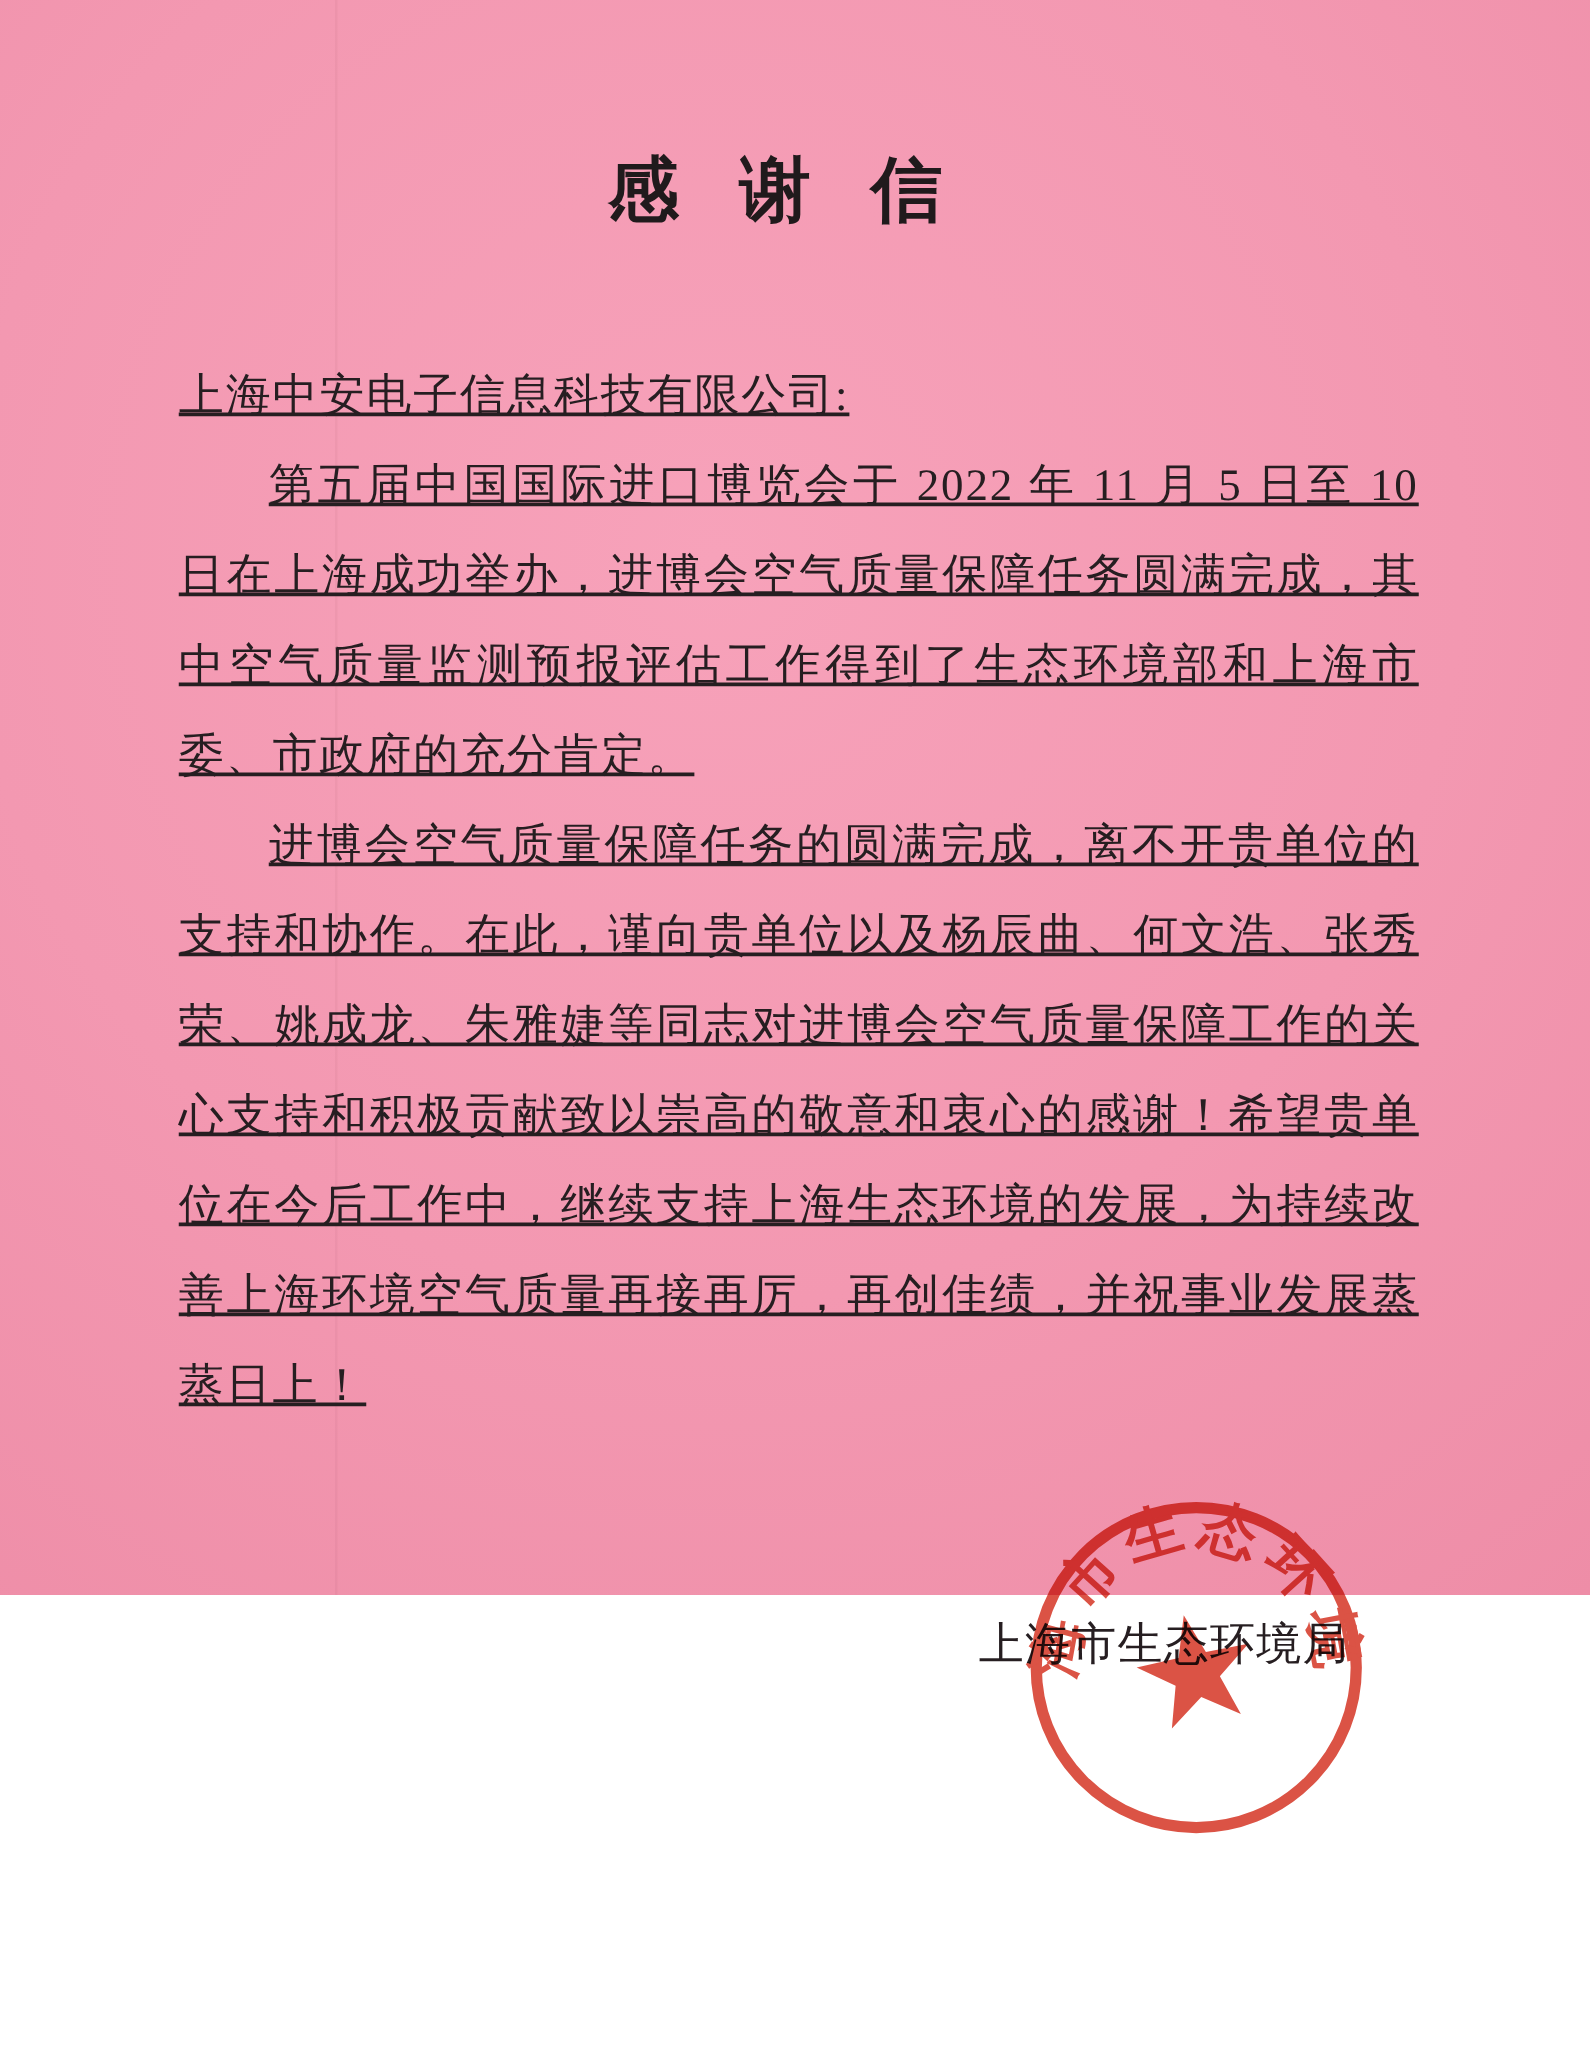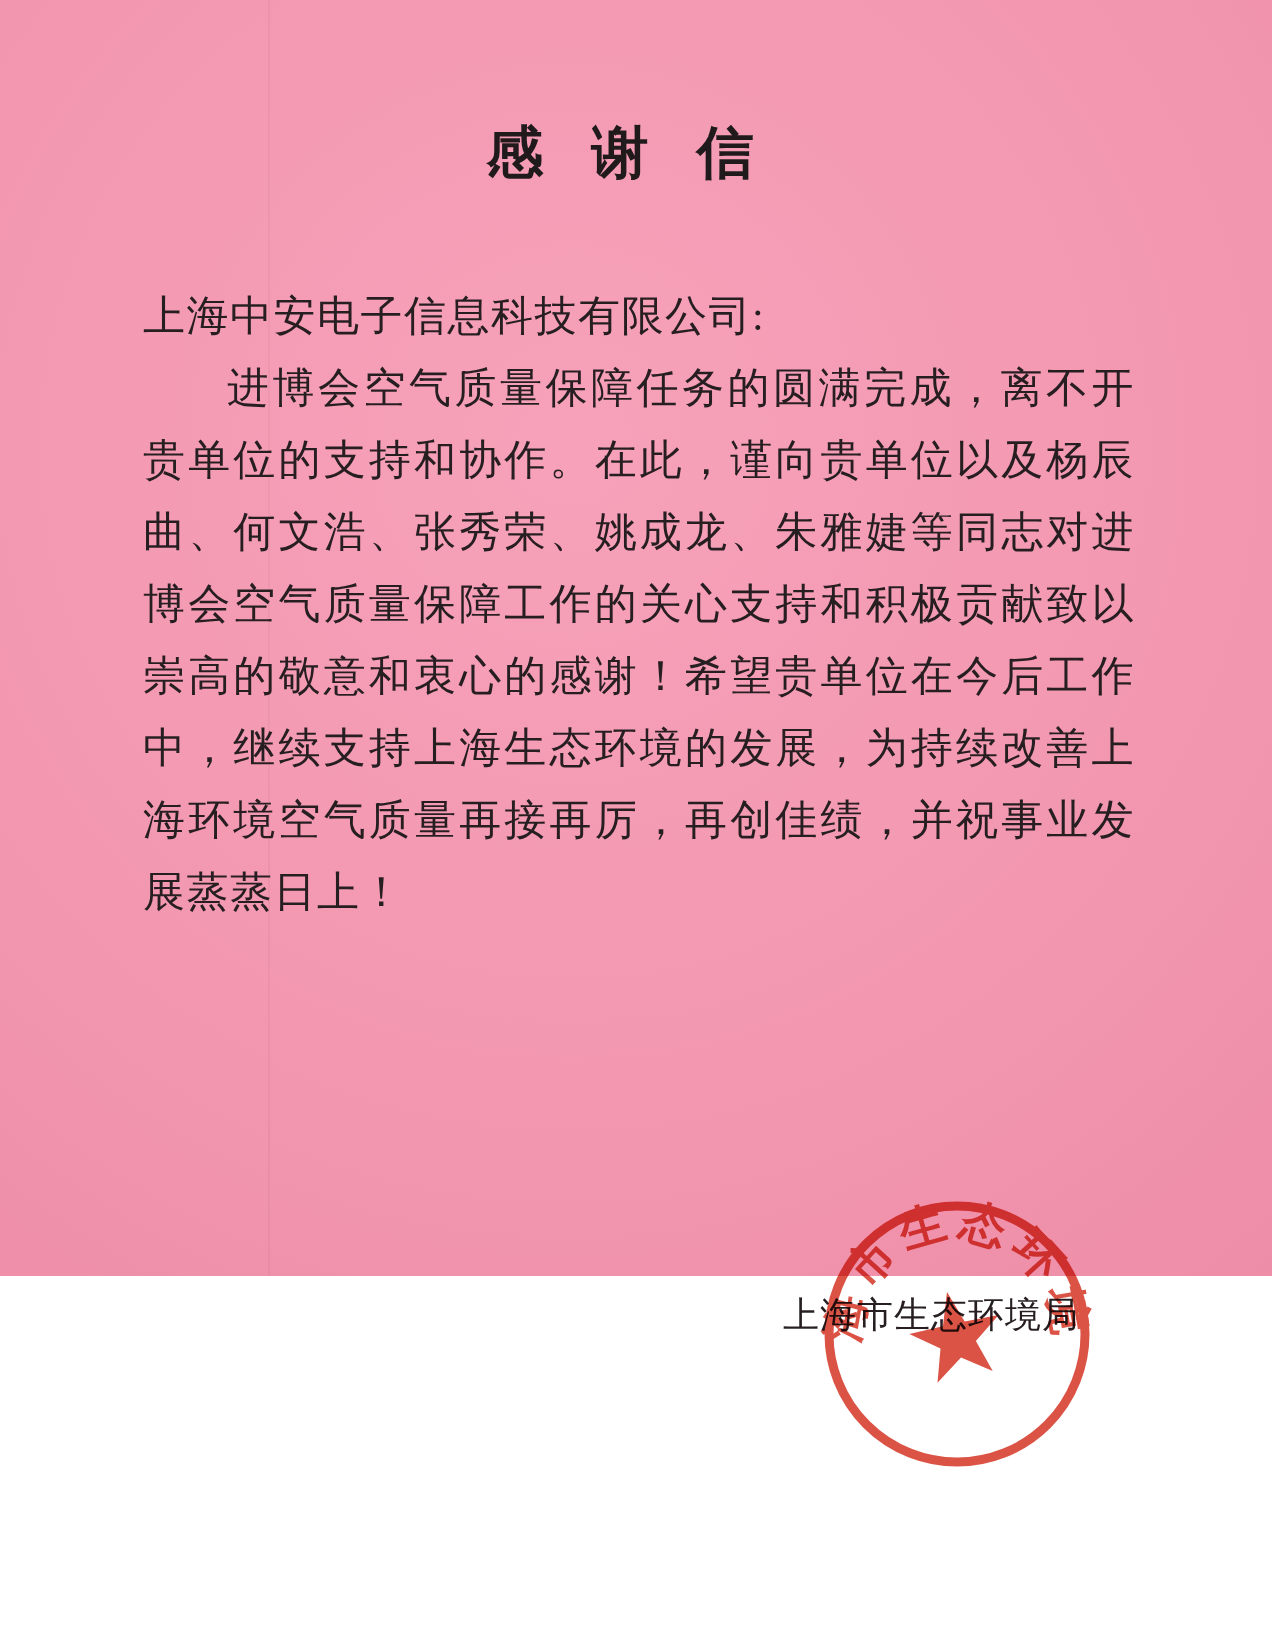--- a/index.html
+++ b/index.html
@@ -25,24 +25,25 @@
     transform: translateX(-16px);
     font-size: 57px;
     line-height: 70px;
     font-weight: bold;
     word-spacing: 34px;
     color: #201a1c;
   }
   .letter-body {
     position: absolute;
     left: 143px; right: 137px; top: 280px;
-    font-size: 42px;
+    font-size: 36px;
     line-height: 72px;
     letter-spacing: 1.5px;
     text-align: justify;
+    text-decoration: underline;
   }
   .letter-body p { margin: 0; }
   .para { text-indent: 2em; }
   .signature {
     position: absolute;
     left: 783px; top: 1290px;
     font-size: 36px;
     line-height: 50px;
     letter-spacing: 1px;
     z-index: 1;
@@ -70,20 +71,21 @@
 
 <div class="page">
 
   <div class="fold-line"></div>
 
   <div class="title">感 谢 信</div>
 
   <div class="letter-body">
     <p class="salutation">上海中安电子信息科技有限公司:</p>
     <div>
+        <p class="para">第五届中国国际进口博览会于 2022 年 11 月 5 日至 10 日在上海成功举办，进博会空气质量保障任务圆满完成，其中空气质量监测预报评估工作得到了生态环境部和上海市委、市政府的充分肯定。</p>
         <p class="para">进博会空气质量保障任务的圆满完成，离不开贵单位的支持和协作。在此，谨向贵单位以及杨辰曲、何文浩、张秀荣、姚成龙、朱雅婕等同志对进博会空气质量保障工作的关心支持和积极贡献致以崇高的敬意和衷心的感谢！希望贵单位在今后工作中，继续支持上海生态环境的发展，为持续改善上海环境空气质量再接再厉，再创佳绩，并祝事业发展蒸蒸日上！</p>
       </div>
   </div>
 
   <div class="signature">上海市生态环境局</div>
 
 
   <div class="seal">
     <svg viewBox="0 0 300 300" xmlns="http://www.w3.org/2000/svg">
       <circle cx="150" cy="150" r="128" fill="none" stroke="#d63b2b" stroke-width="9"></circle>

